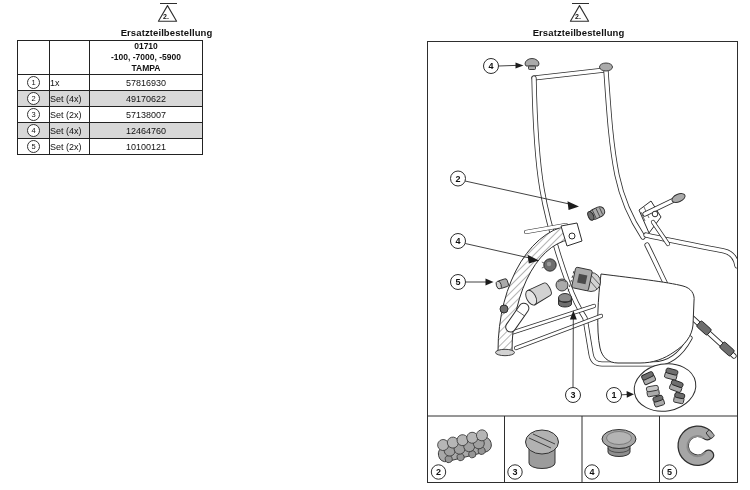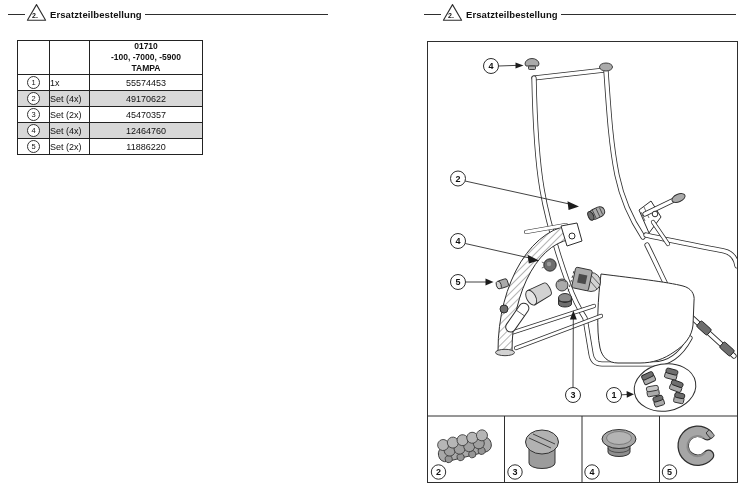--- a/index.html
+++ b/index.html
@@ -1,20 +1,20 @@
 <!DOCTYPE html>
 <html><head>
 <meta charset="utf-8">
 <style>
   html,body{margin:0;padding:0;background:#fff;}
   body{font-family:"Liberation Sans",sans-serif;color:#111;}
   .canvas{position:relative;width:750px;height:490px;background:#fff;overflow:hidden;}
 
   
-  .page-header{position:absolute;top:3px;height:22px;display:flex;align-items:center;}
+  .page-header{position:absolute;top:3px;height:22px;display:flex;align-items:center;flex-direction:column;}
   .page-header.left{left:8px;width:320px;}
   .page-header.right{left:424px;width:312px;}
   .rule{height:1px;background:#2e2e2e;}
   .rule.start{width:17px;flex:none;}
   .rule.end{flex:1;}
   .tri-wrap{flex:none;margin:0 3px 0 1px;}
   .hdr-title{flex:none;font-size:9.5px;font-weight:bold;white-space:nowrap;padding-right:3px;letter-spacing:.1px;}
 
   
   table.parts{position:absolute;left:17px;top:40px;border-collapse:collapse;font-size:9px;}
@@ -71,41 +71,41 @@
       <td class="c2 hdr-blank"></td>
       <td class="c3 prod-hdr">
         <div>01710</div>
         <div>-100, -7000, -5900</div>
         <div>TAMPA</div>
       </td>
     </tr>
     <tr>
       <td class="c1"><span class="circ">1</span></td>
       <td class="c2">1x</td>
-      <td class="c3">55574453</td>
+      <td class="c3">57816930</td>
     </tr>
     <tr class="shade">
       <td class="c1"><span class="circ">2</span></td>
       <td class="c2">Set (4x)</td>
       <td class="c3">49170622</td>
     </tr>
     <tr>
       <td class="c1"><span class="circ">3</span></td>
       <td class="c2">Set (2x)</td>
-      <td class="c3">45470357</td>
+      <td class="c3">57138007</td>
     </tr>
     <tr class="shade">
       <td class="c1"><span class="circ">4</span></td>
       <td class="c2">Set (4x)</td>
       <td class="c3">12464760</td>
     </tr>
     <tr>
       <td class="c1"><span class="circ">5</span></td>
       <td class="c2">Set (2x)</td>
-      <td class="c3">11886220</td>
+      <td class="c3">10100121</td>
     </tr>
   </tbody>
     </table>
 
   <div class="page-header right">
     <div class="rule start"></div>
     <span class="tri-wrap">
       <svg width="21" height="19" viewBox="0 0 21 19">
         <path d="M10.5,1.6 L19.6,17.3 L1.4,17.3 Z" fill="#fff" stroke="#2e2e2e" stroke-width="1.1" stroke-linejoin="round"></path>
         <text class="tri-num" x="9" y="15.4">2.</text>

